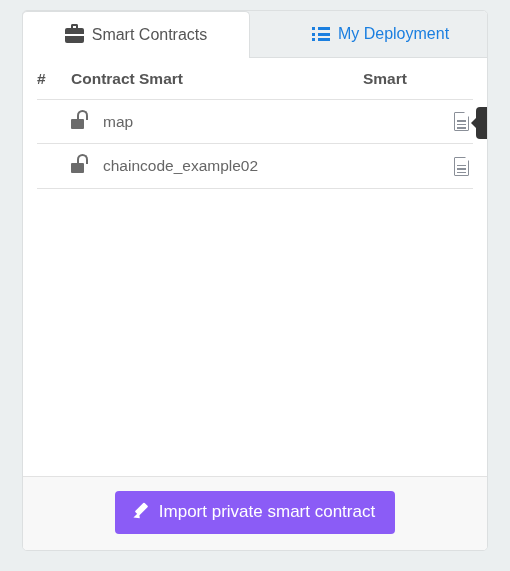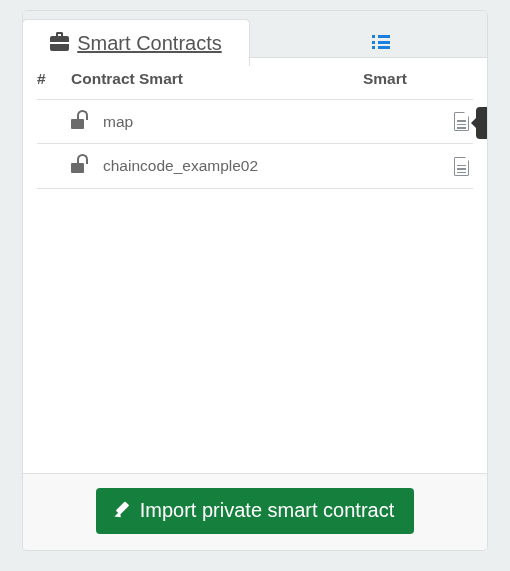--- a/index.html
+++ b/index.html
@@ -34,31 +34,30 @@
     position: relative;
     height: 46px;
     flex: 0 0 46px;
     background: #eceff0;
     border-bottom: 1px solid #dcdfe0;
     border-top-left-radius: 4px;
     border-top-right-radius: 4px;
   }
   .tab {
     position: absolute;
-    top: 8px;
+    top: 0;
     height: 46px;
     box-sizing: border-box;
     display: flex;
     align-items: center;
     justify-content: center;
     gap: 8px;
-    font-size: 20px;
+    font-size: 16px;
     cursor: pointer;
     user-select: none;
-    text-decoration: underline;
   }
   .tab-active {
     left: -1px;
     width: 228px;
     height: 47px;
     background: #ffffff;
     border: 1px solid #dcdfe0;
     border-bottom: none;
     border-top-left-radius: 5px;
     border-top-right-radius: 5px;
@@ -268,23 +267,23 @@
     border-top: 1px solid #e2e2e2;
     border-bottom-left-radius: 4px;
     border-bottom-right-radius: 4px;
     padding: 14px 0 16px 0;
     text-align: center;
   }
   .btn-import {
     display: inline-flex;
     align-items: center;
     gap: 9px;
-    background: #15803d;
+    background: #8b5cf6;
     color: #ffffff;
-    font-size: 20px;
+    font-size: 17px;
     border: none;
     border-radius: 4px;
     padding: 11px 20px 12px 19px;
     cursor: pointer;
     font-family: "Liberation Sans", sans-serif;
   }
   .icon-pencil {
     position: relative;
     width: 16px;
     height: 16px;
@@ -324,20 +323,21 @@
       <span class="icon-briefcase"></span>
       <span class="tab-label">Smart Contracts</span>
     </div>
 
     <div class="tab tab-inactive">
       <span class="icon-list">
         <i></i>
           <i></i>
           <i></i>
       </span>
+      <span class="tab-label">My Deployment</span>
     </div>
 
   </div>
 
   <div class="table-area">
     <table class="contracts">
       <thead>
         <tr>
           <th class="col-num">#</th>
           <th class="col-name">Contract Smart</th>

